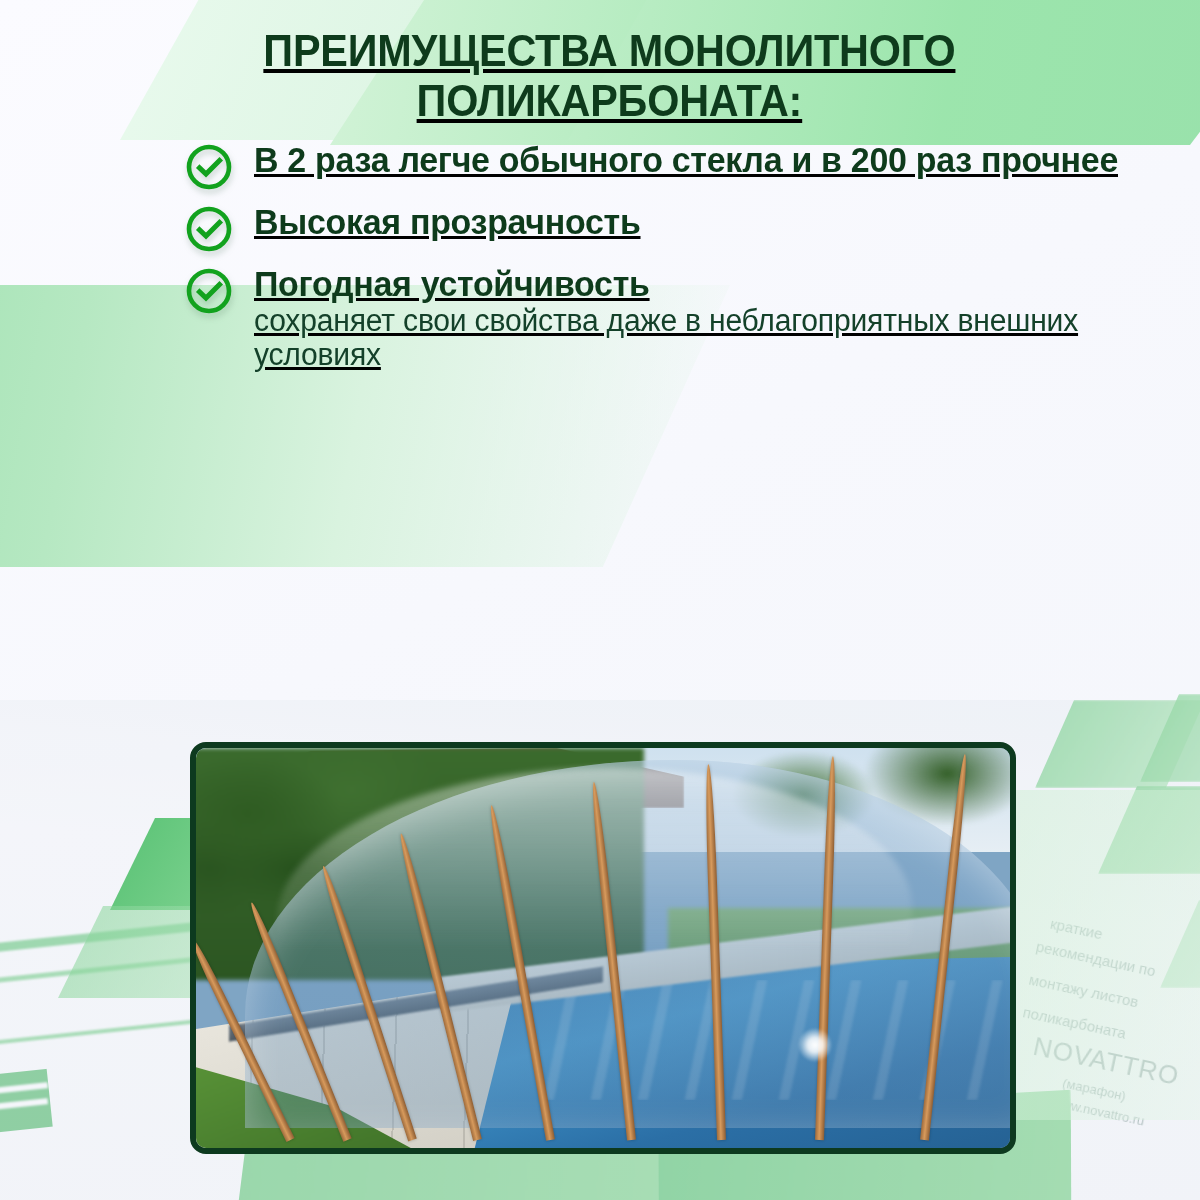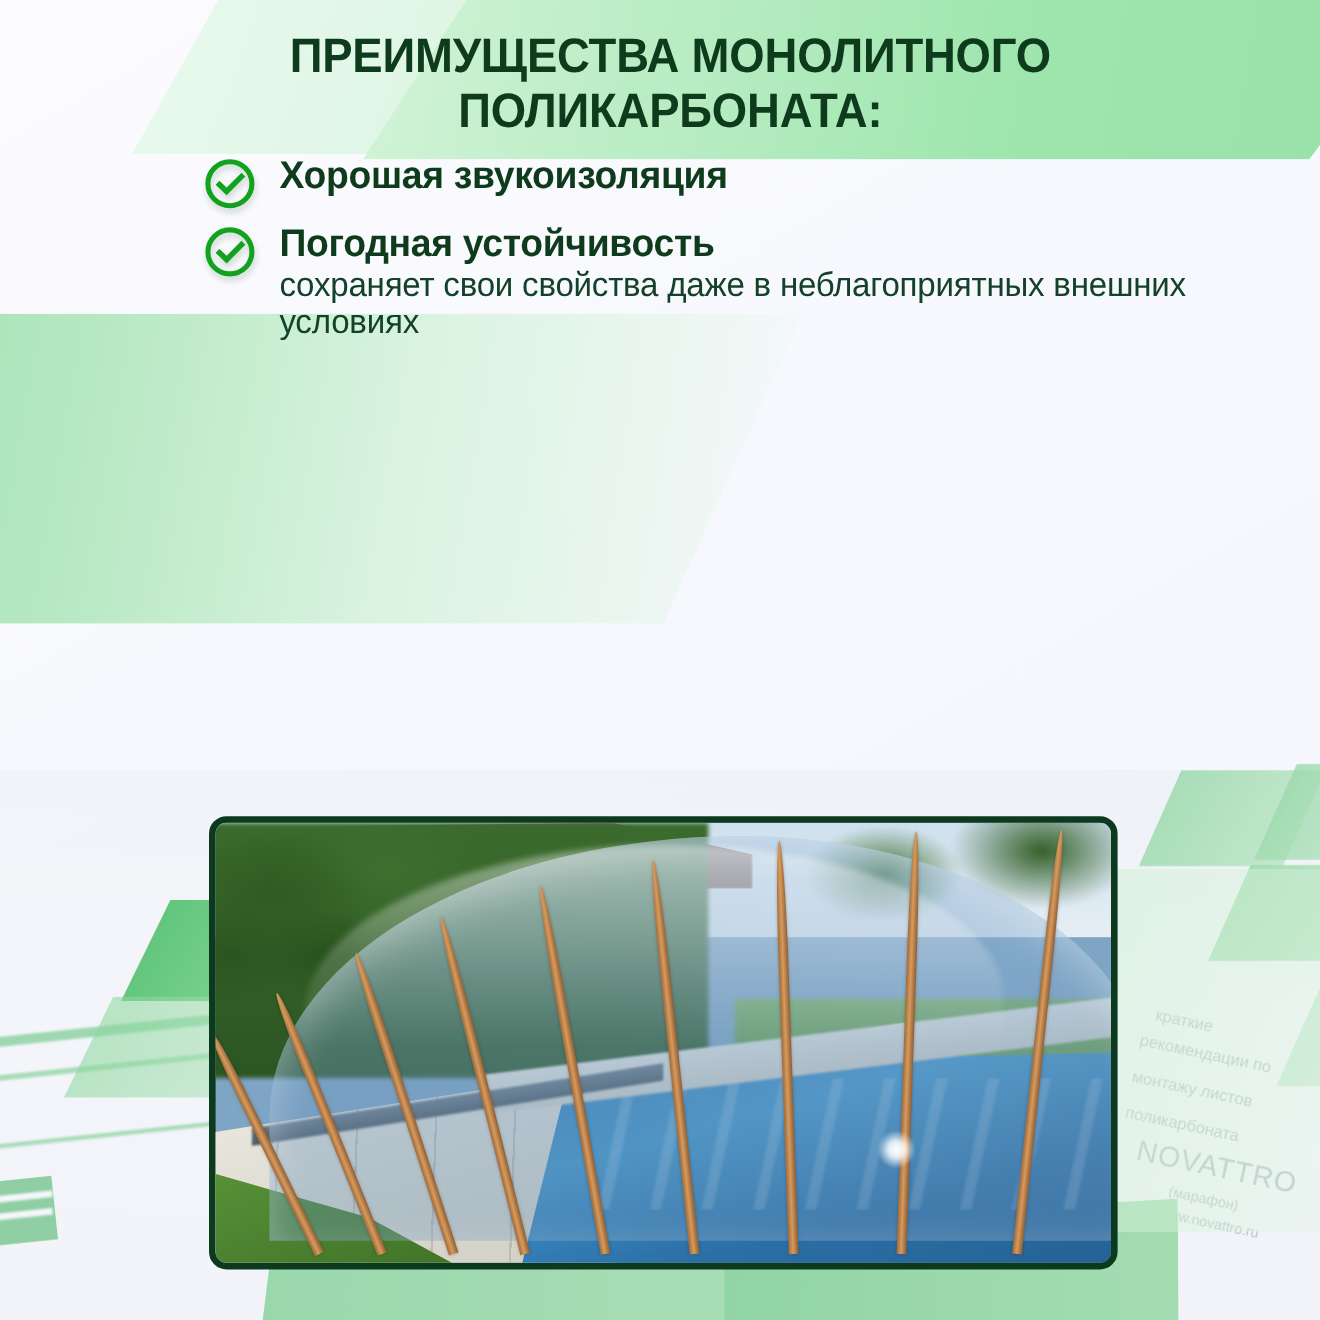--- a/index.html
+++ b/index.html
@@ -149,20 +149,21 @@
     width: 560px;
     height: 330px;
     background: linear-gradient(110deg, rgba(208,240,214,.8), rgba(238,250,240,.15));
     clip-path: polygon(16% 0%, 100% 0%, 84% 100%, 0% 100%);
   }
 
   
   .content {
     position: relative;
     z-index: 5;
+    text-decoration: underline;
   }
 
   .title {
     margin: 0;
     padding: 26px 120px 0 140px;
     text-align: center;
     color: #0e3b1c;
     font-family: "Liberation Sans", sans-serif;
     font-weight: bold;
     font-size: 44px;
@@ -404,32 +405,41 @@
 
   <div class="content">
 
     <h1 class="title">
       <span>ПРЕИМУЩЕСТВА МОНОЛИТНОГО</span><br>
       <span>ПОЛИКАРБОНАТА:</span>
     </h1>
 
     <ul class="features">
 
-
-
-
       <li class="feature gap-lg">
         <span class="check-icon">
           <svg viewBox="0 0 50 50" width="50" height="50" aria-hidden="true">
             <circle cx="25" cy="25" r="20" fill="none" stroke="#12A21E" stroke-width="4.6"></circle>
             <path d="M15.5 25.8 L22 32 L35.5 18.5" fill="none" stroke="#12A21E" stroke-width="5" stroke-linecap="square" stroke-linejoin="miter"></path>
           </svg>
         </span>
-        <span class="feature-main">Хорошая звукоизоляция</span>
+        <span class="feature-main">В 2 раза легче обычного стекла и в 200 раз прочнее</span>
       </li>
+
+
+      <li class="feature gap-lg">
+        <span class="check-icon">
+          <svg viewBox="0 0 50 50" width="50" height="50" aria-hidden="true">
+            <circle cx="25" cy="25" r="20" fill="none" stroke="#12A21E" stroke-width="4.6"></circle>
+            <path d="M15.5 25.8 L22 32 L35.5 18.5" fill="none" stroke="#12A21E" stroke-width="5" stroke-linecap="square" stroke-linejoin="miter"></path>
+          </svg>
+        </span>
+        <span class="feature-main">Высокая прозрачность</span>
+      </li>
+
 
       <li class="feature gap-lg">
         <span class="check-icon">
           <svg viewBox="0 0 50 50" width="50" height="50" aria-hidden="true">
             <circle cx="25" cy="25" r="20" fill="none" stroke="#12A21E" stroke-width="4.6"></circle>
             <path d="M15.5 25.8 L22 32 L35.5 18.5" fill="none" stroke="#12A21E" stroke-width="5" stroke-linecap="square" stroke-linejoin="miter"></path>
           </svg>
         </span>
         <span class="feature-main">Погодная устойчивость</span>
         <span class="feature-sub">сохраняет свои свойства даже в неблагоприятных внешних условиях</span>

